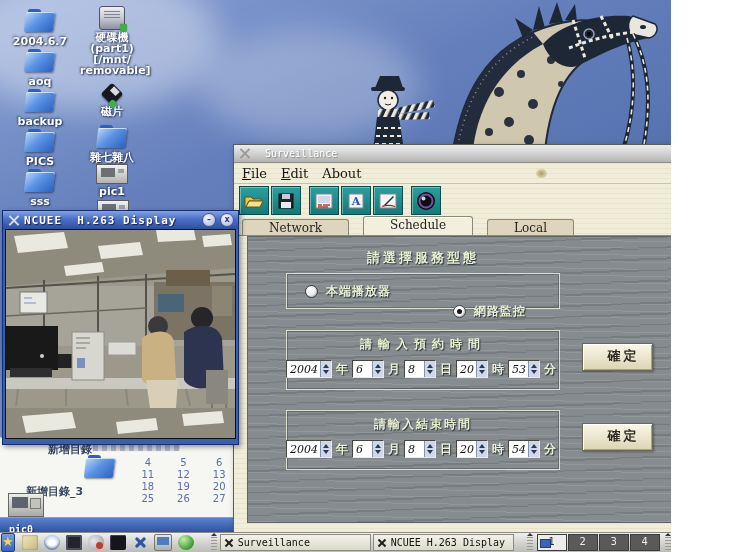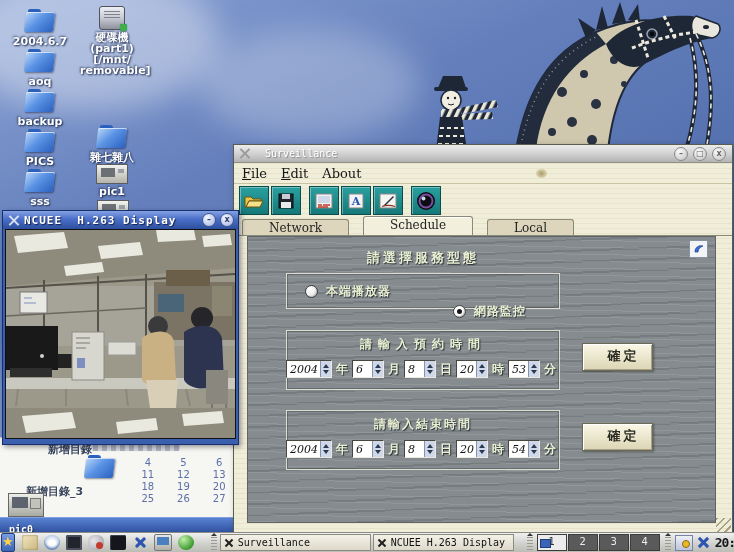--- a/index.html
+++ b/index.html
@@ -1,16 +1,16 @@
 <!DOCTYPE html>
 <html><head>
 <meta charset="utf-8">
 <style>
   html,body{margin:0;padding:0;}
-  .screen{position:relative;width:734px;height:552px;overflow:hidden;
+  .screen{position:relative;width:671px;height:552px;overflow:hidden;
     font-family:"DejaVu Sans",sans-serif;
     background:linear-gradient(155deg,#8ba3d4 0%,#647fbc 30%,#4e6ba9 65%,#41609f 100%);}
   
   .cloud{position:absolute;border-radius:50%;background:rgba(255,255,255,.38);filter:blur(16px);}
   .art{position:absolute;top:0;right:0;}
   
   .dicon{position:absolute;width:64px;text-align:center;cursor:pointer;}
   .icon-label{margin-top:2px;color:#fff;font:bold 11px "DejaVu Sans",sans-serif;
     text-shadow:1px 1px 2px #16264a,-1px -1px 2px rgba(20,30,60,.6);line-height:11px;}
   .folder-icon{width:30px;height:26px;position:relative;margin:0 auto;}
@@ -269,20 +269,26 @@
     <div class="folder-icon"></div>
     <div class="icon-label">sss</div>
   </div>
 
   <div class="dicon" style="left:80px;top:6px;">
     <div class="disk-icon">
         <i class="badge"></i>
       </div>
     <div class="icon-label">硬碟機 (part1) [/mnt/ removable]</div>
   </div>
+  <div class="dicon" style="left:80px;top:84px;">
+    <div class="floppy-icon">
+        <i class="badge"></i>
+      </div>
+    <div class="icon-label">磁片</div>
+  </div>
   <div class="dicon" style="left:80px;top:124px;">
     <div class="folder-icon"></div>
     <div class="icon-label">雜七雜八</div>
   </div>
   <div class="dicon" style="left:80px;top:162px;">
     <div class="device-icon"></div>
     <div class="icon-label">pic1</div>
   </div>
   <div class="device-icon" style="position:absolute;left:97px;top:198px;"></div>
 

